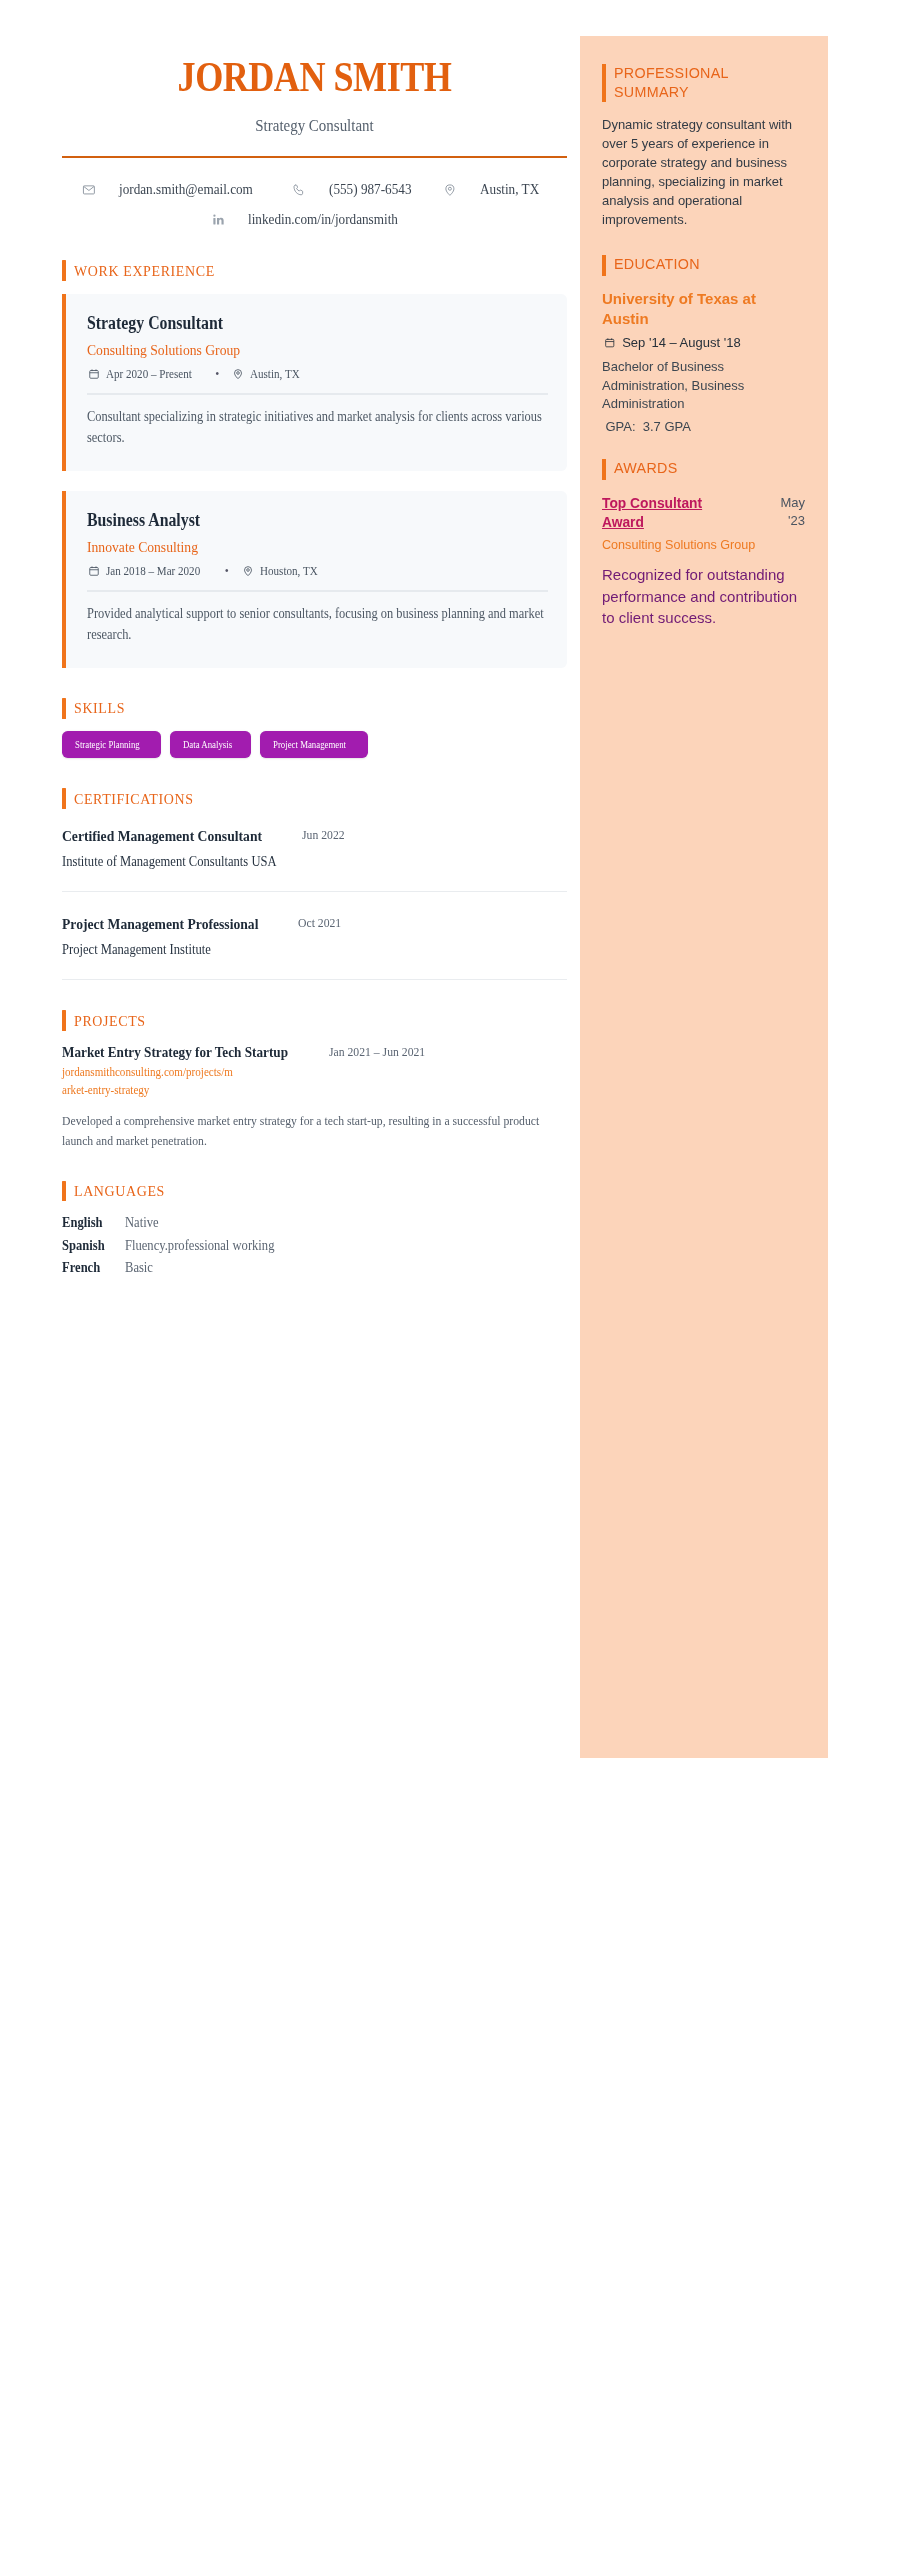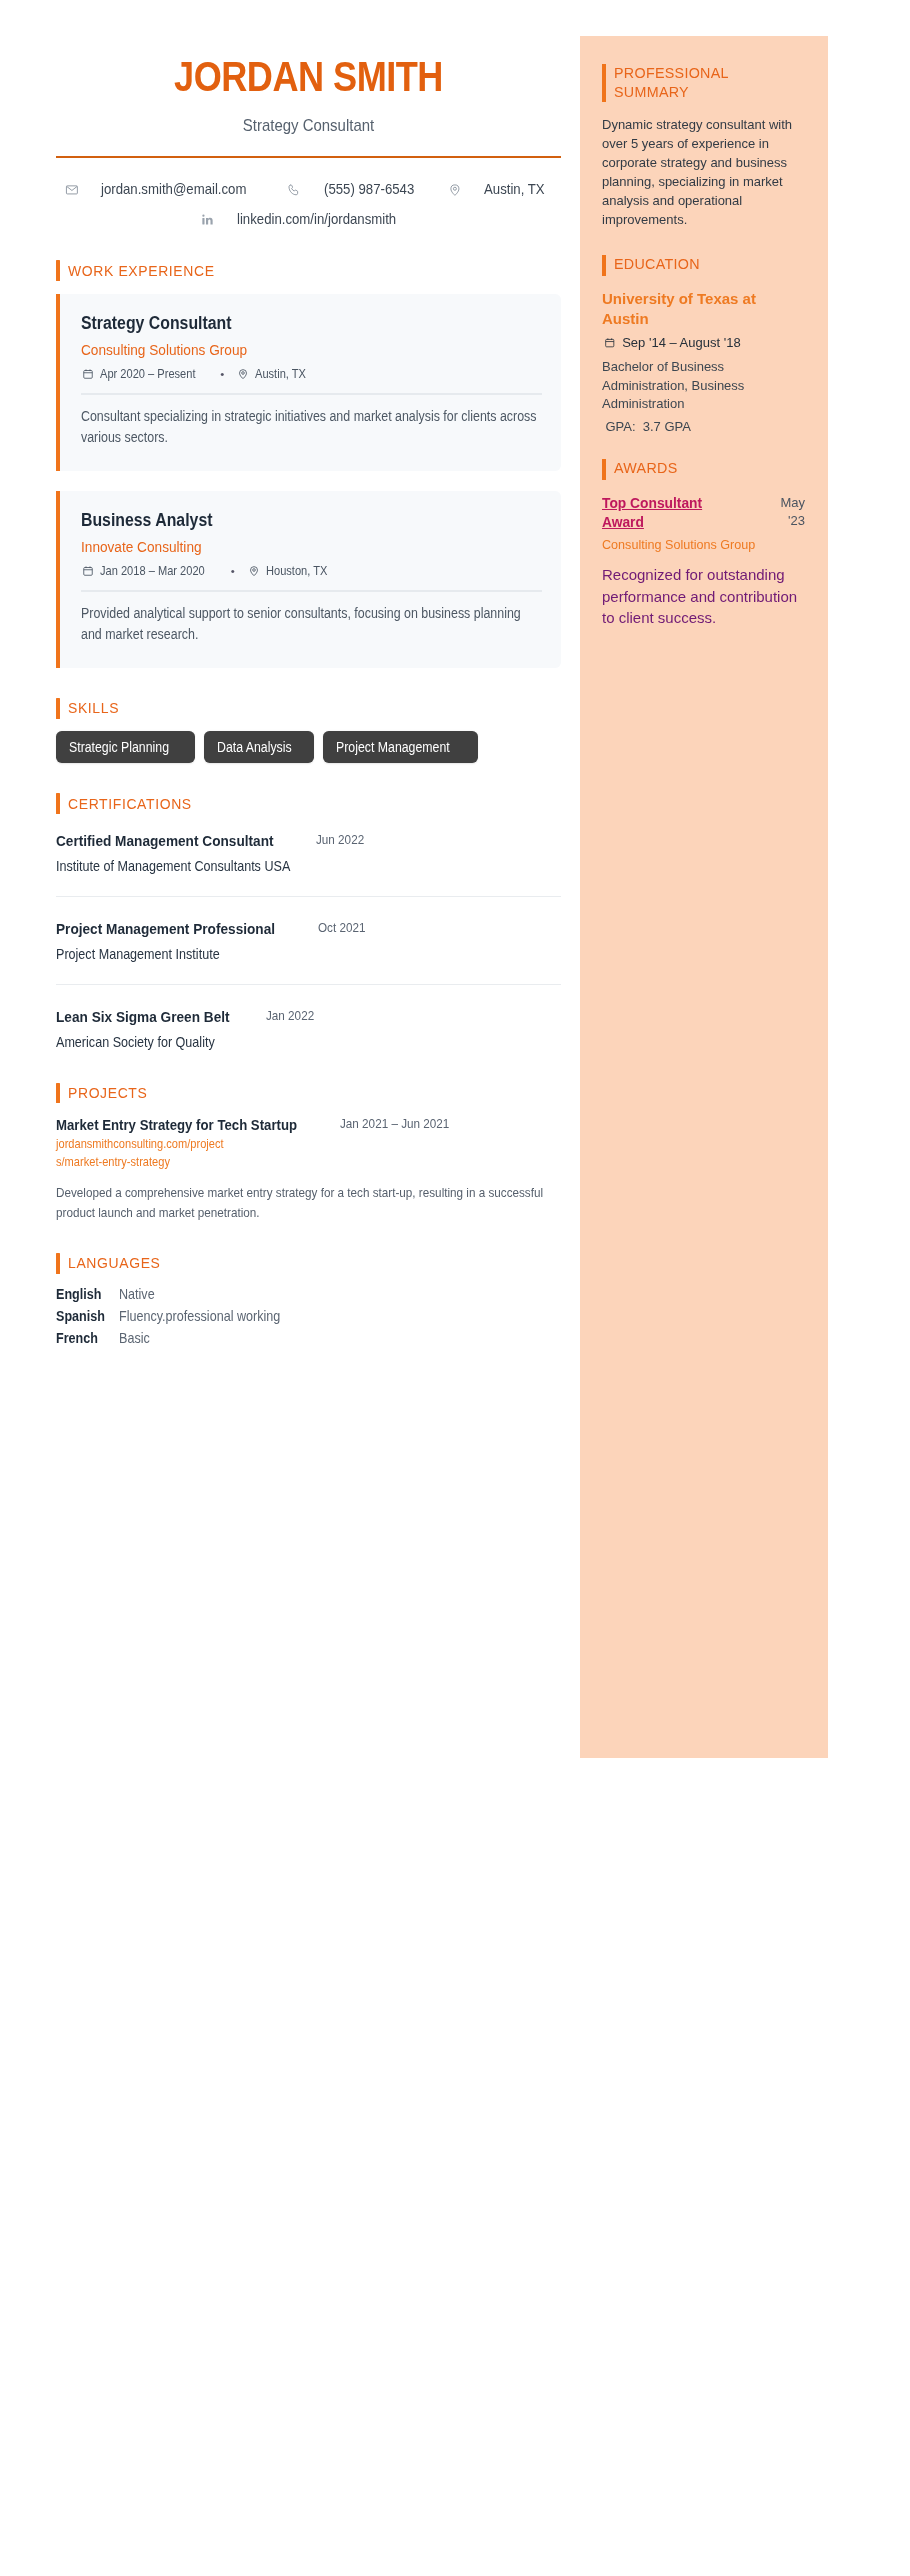--- a/index.html
+++ b/index.html
@@ -12,23 +12,24 @@
   .page {
     position: relative;
     width: 911px;
     height: 2576px;
     background: #ffffff;
   }
 
   
   .main-col {
     position: absolute;
-    left: 56px;
+    left: 62px;
     top: 0;
     width: 505px;
+    font-family: Liberation Serif, serif;
   }
 
   .name {
     margin-top: 55px;
     text-align: center;
     color: #E2600F;
     font-size: 42px;
     font-weight: bold;
     letter-spacing: -0.6px;
     transform: scaleX(0.86);
@@ -138,23 +139,23 @@
     font-size: 13.8px;
     line-height: 1.52;
     transform: scaleX(0.90);
     transform-origin: left top;
     width: 111%;
   }
 
   
   .skill-wrap { display: flex; flex-wrap: wrap; gap: 9.2px 9.2px; max-width: 436px; }
   .skill-pill {
-    background: #404040;
+    background: #a21caf;
     color: #ffffff;
-    font-size: 14px;
+    font-size: 10px;
     padding: 7.5px 12.6px 8.6px 12.6px;
     border-radius: 5.7px;
     box-shadow: 0 0.6px 1.7px rgba(0,0,0,0.10);
   }
   .skill-pill span { transform: scaleX(0.88); transform-origin: left center; display:inline-block; }
 
   
   .cert-item { padding: 5.7px 0 0 0; }
   .cert-row { display: flex; align-items: flex-start; justify-content: flex-start; }
   .cert-name {
@@ -474,27 +475,20 @@
 
     <div class="cert-item">
       <div class="cert-row">
         <span class="cert-name">Project Management Professional</span>
         <span class="cert-date">Oct 2021</span>
       </div>
       <div class="cert-issuer">Project Management Institute</div>
     </div>
     <div class="cert-sep"></div>
 
-    <div class="cert-item">
-      <div class="cert-row">
-        <span class="cert-name">Lean Six Sigma Green Belt</span>
-        <span class="cert-date">Jan 2022</span>
-      </div>
-      <div class="cert-issuer">American Society for Quality</div>
-    </div>
 
     <div class="sec-head">
       <div class="sec-bar"></div>
       <div class="sec-title">PROJECTS</div>
     </div>
     <div>
       <div class="proj-headrow">
         <span class="proj-name">Market Entry Strategy for Tech Startup</span>
         <span class="proj-date">Jan 2021 – Jun 2021</span>
       </div>

